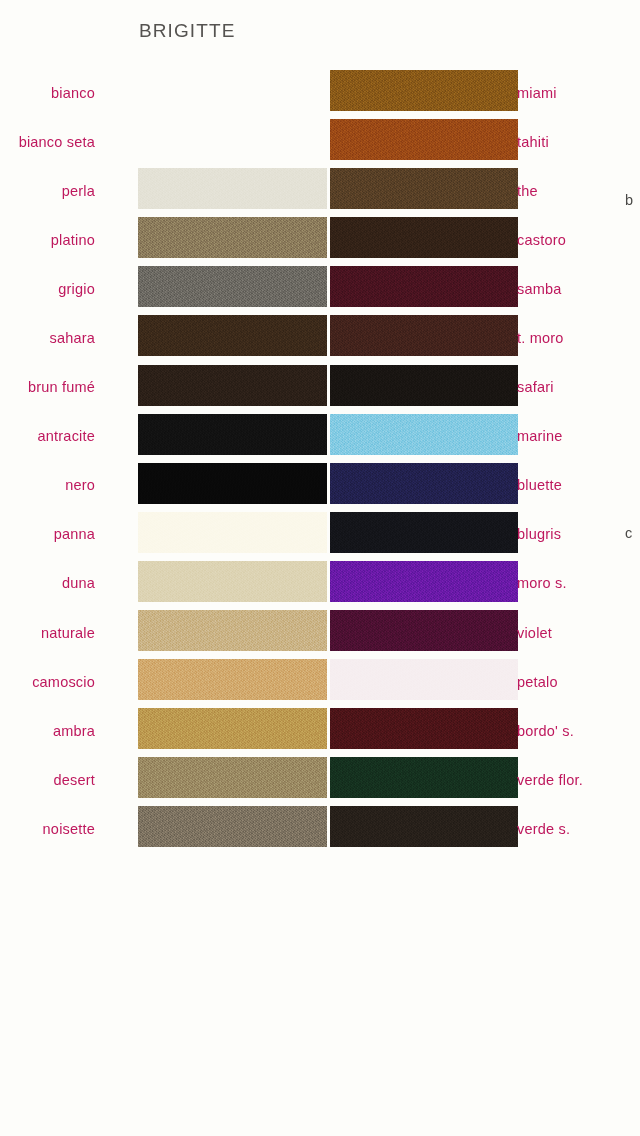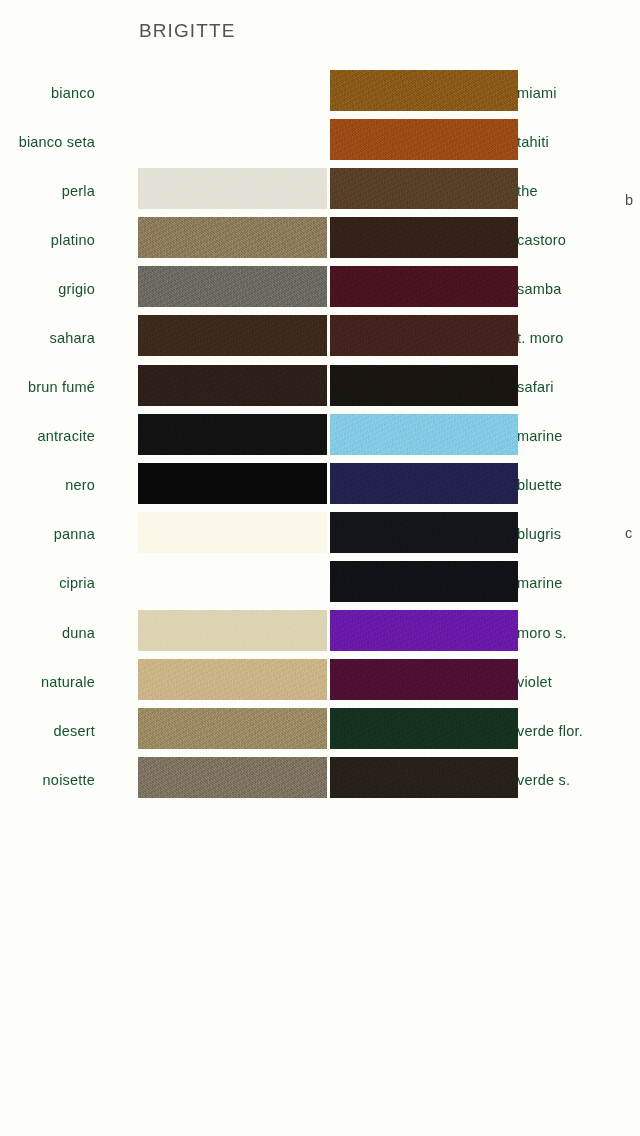--- a/index.html
+++ b/index.html
@@ -45,21 +45,21 @@
   .swatch-row {
     position: relative;
     height: 49.1px;
   }
 
   .label {
     position: absolute;
     top: 50%;
     transform: translateY(-50%);
     font-size: 14.5px;
-    color: #14532d;
+    color: #be185d;
     white-space: nowrap;
     letter-spacing: 0.2px;
     line-height: 1;
   }
   .label-left {
     right: 545px;   
     text-align: right;
   }
   .label-right {
     left: 517px;
@@ -165,37 +165,44 @@
       <div class="swatch right" style="background: rgb(34, 33, 79);"></div>
       <div class="label label-right">bluette</div>
     </div>
     <div class="swatch-row">
       <div class="label label-left">panna</div>
       <div class="swatch left pale" style="background: rgb(251, 248, 234);"></div>
       <div class="swatch right" style="background: rgb(20, 21, 26);"></div>
       <div class="label label-right">blugris</div>
     </div>
     <div class="swatch-row">
-      <div class="label label-left">cipria</div>
-      <div class="swatch right" style="background: rgb(16, 18, 22);"></div>
-      <div class="label label-right">marine</div>
-    </div>
-    <div class="swatch-row">
       <div class="label label-left">duna</div>
       <div class="swatch left pale" style="background: rgb(221, 212, 180);"></div>
       <div class="swatch right" style="background: rgb(106, 26, 168);"></div>
       <div class="label label-right">moro s.</div>
     </div>
     <div class="swatch-row">
       <div class="label label-left">naturale</div>
       <div class="swatch left" style="background: rgb(203, 180, 135);"></div>
       <div class="swatch right" style="background: rgb(77, 16, 50);"></div>
       <div class="label label-right">violet</div>
     </div>
     <div class="swatch-row">
+      <div class="label label-left">camoscio</div>
+      <div class="swatch left" style="background: rgb(210, 170, 110);"></div>
+      <div class="swatch right pale" style="background: rgb(246, 238, 240);"></div>
+      <div class="label label-right">petalo</div>
+    </div>
+    <div class="swatch-row">
+      <div class="label label-left">ambra</div>
+      <div class="swatch left" style="background: rgb(189, 154, 80);"></div>
+      <div class="swatch right" style="background: rgb(77, 20, 24);"></div>
+      <div class="label label-right">bordo' s.</div>
+    </div>
+    <div class="swatch-row">
       <div class="label label-left">desert</div>
       <div class="swatch left" style="background: rgb(155, 138, 99);"></div>
       <div class="swatch right" style="background: rgb(21, 49, 31);"></div>
       <div class="label label-right">verde flor.</div>
     </div>
     <div class="swatch-row">
       <div class="label label-left">noisette</div>
       <div class="swatch left" style="background: rgb(126, 115, 97);"></div>
       <div class="swatch right" style="background: rgb(39, 32, 26);"></div>
       <div class="label label-right">verde s.</div>

